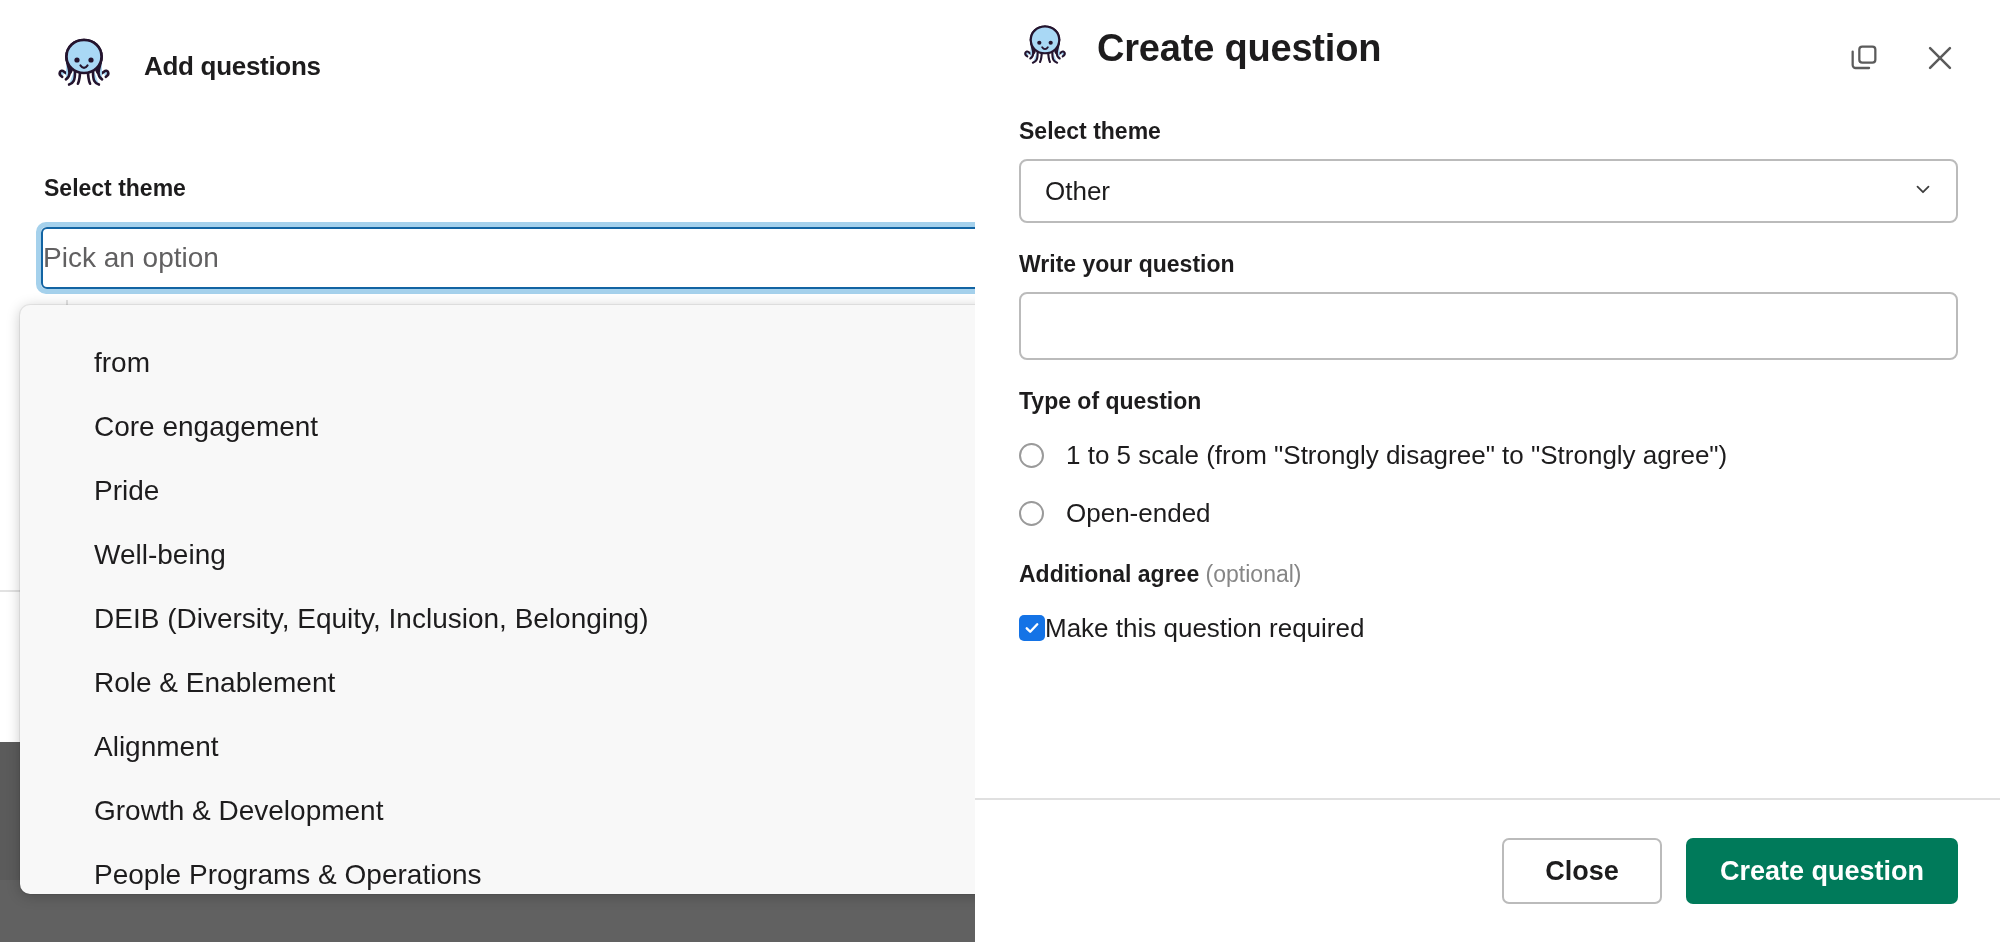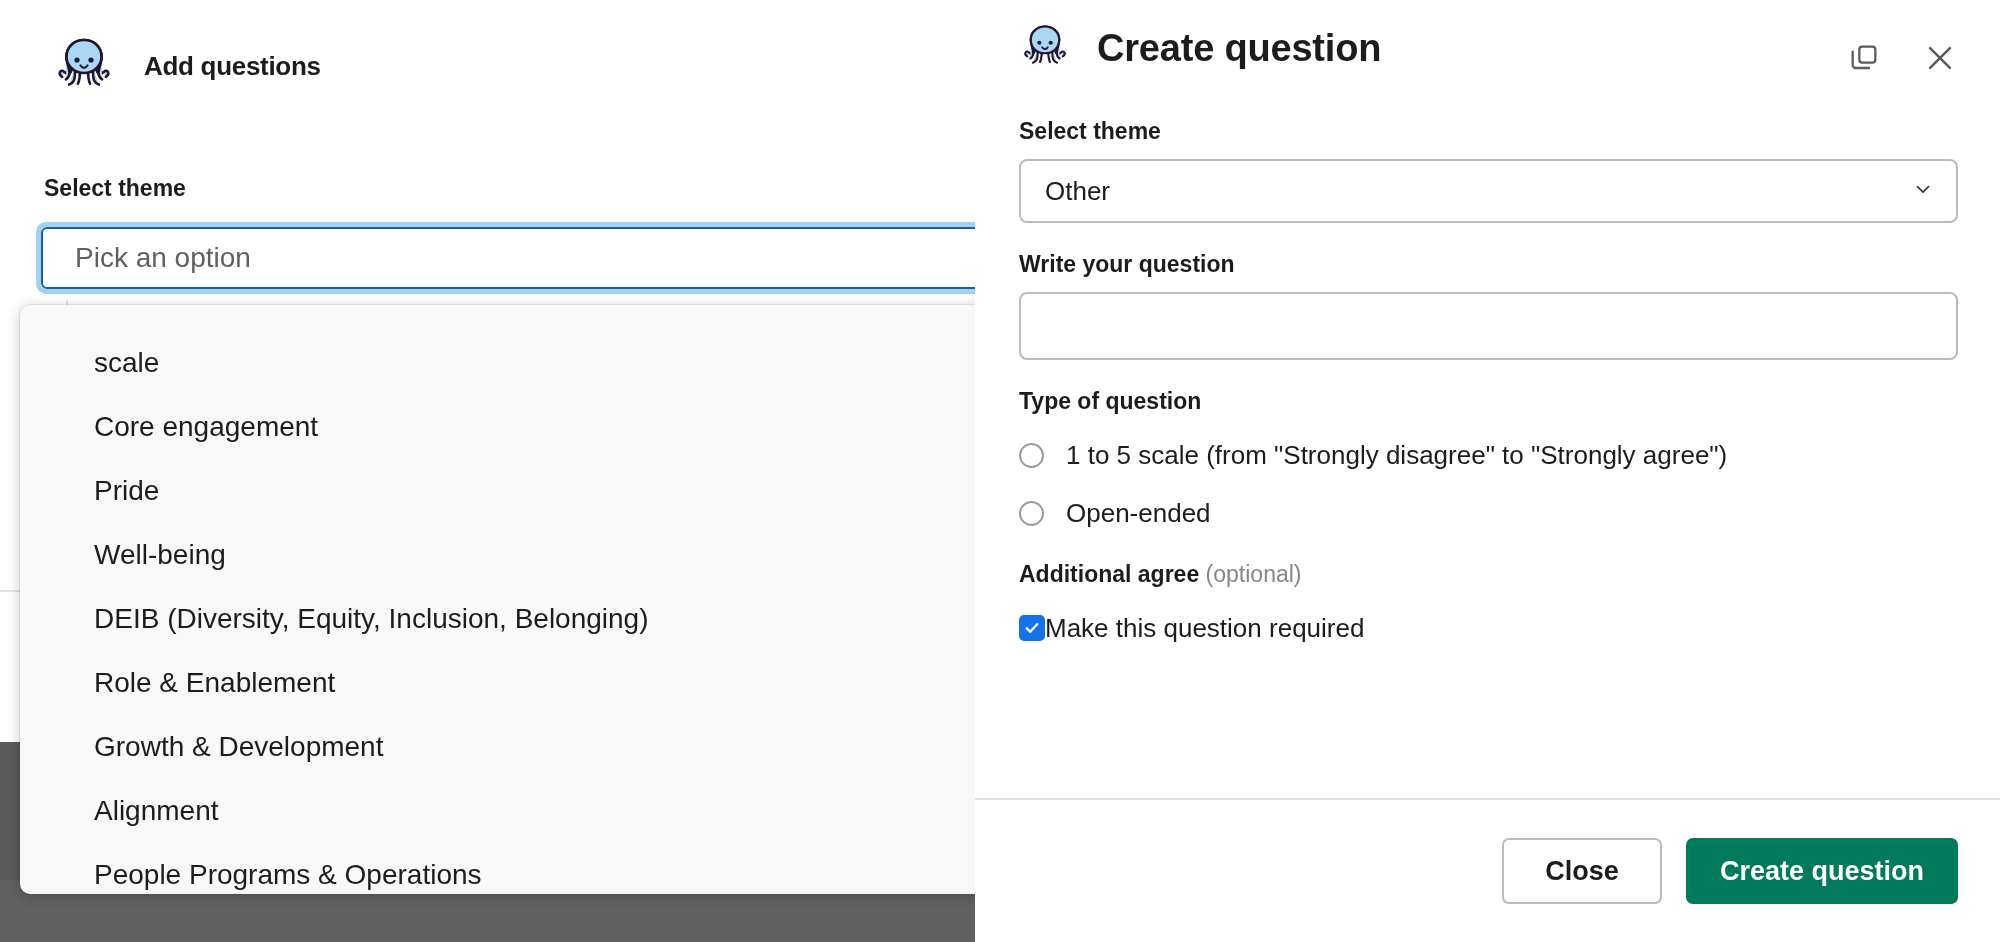--- a/index.html
+++ b/index.html
@@ -106,21 +106,20 @@
   .combo-box {
     position: absolute;
     left: 5px; top: 5px;
     width: calc(100% - 10px);
     height: calc(100% - 10px);
     border: 2px solid #1264a3;
     border-radius: 6px;
     background: #ffffff;
     display: flex;
     align-items: center;
-    padding-left: 32px;
   }
   .combo-placeholder {
     font-size: 28px;
     color: #616061;
   }
 
   
   .dropdown {
     position: absolute;
     left: 20px;
@@ -354,28 +353,28 @@
     <div class="lp-field-label">Select theme</div>
 
     <div class="combo-wrap">
       <div class="combo-ring"></div>
       <div class="combo-box">
         <span class="combo-placeholder">Pick an option</span>
       </div>
     </div>
 
     <div class="dropdown" id="theme-dropdown">
-        <div class="dd-item">scale</div>
+        <div class="dd-item">from</div>
         <div class="dd-item">Core engagement</div>
         <div class="dd-item">Pride</div>
         <div class="dd-item">Well-being</div>
         <div class="dd-item">DEIB (Diversity, Equity, Inclusion, Belonging)</div>
         <div class="dd-item">Role &amp; Enablement</div>
+        <div class="dd-item">Alignment</div>
         <div class="dd-item">Growth &amp; Development</div>
-        <div class="dd-item">Alignment</div>
         <div class="dd-item">People Programs &amp; Operations</div>
       </div>
 
   </div>
 
   <div id="right-panel">
 
     <div class="rp-header">
       <span class="octo">
         <svg width="52" height="52" viewBox="0 0 64 64" aria-hidden="true">

